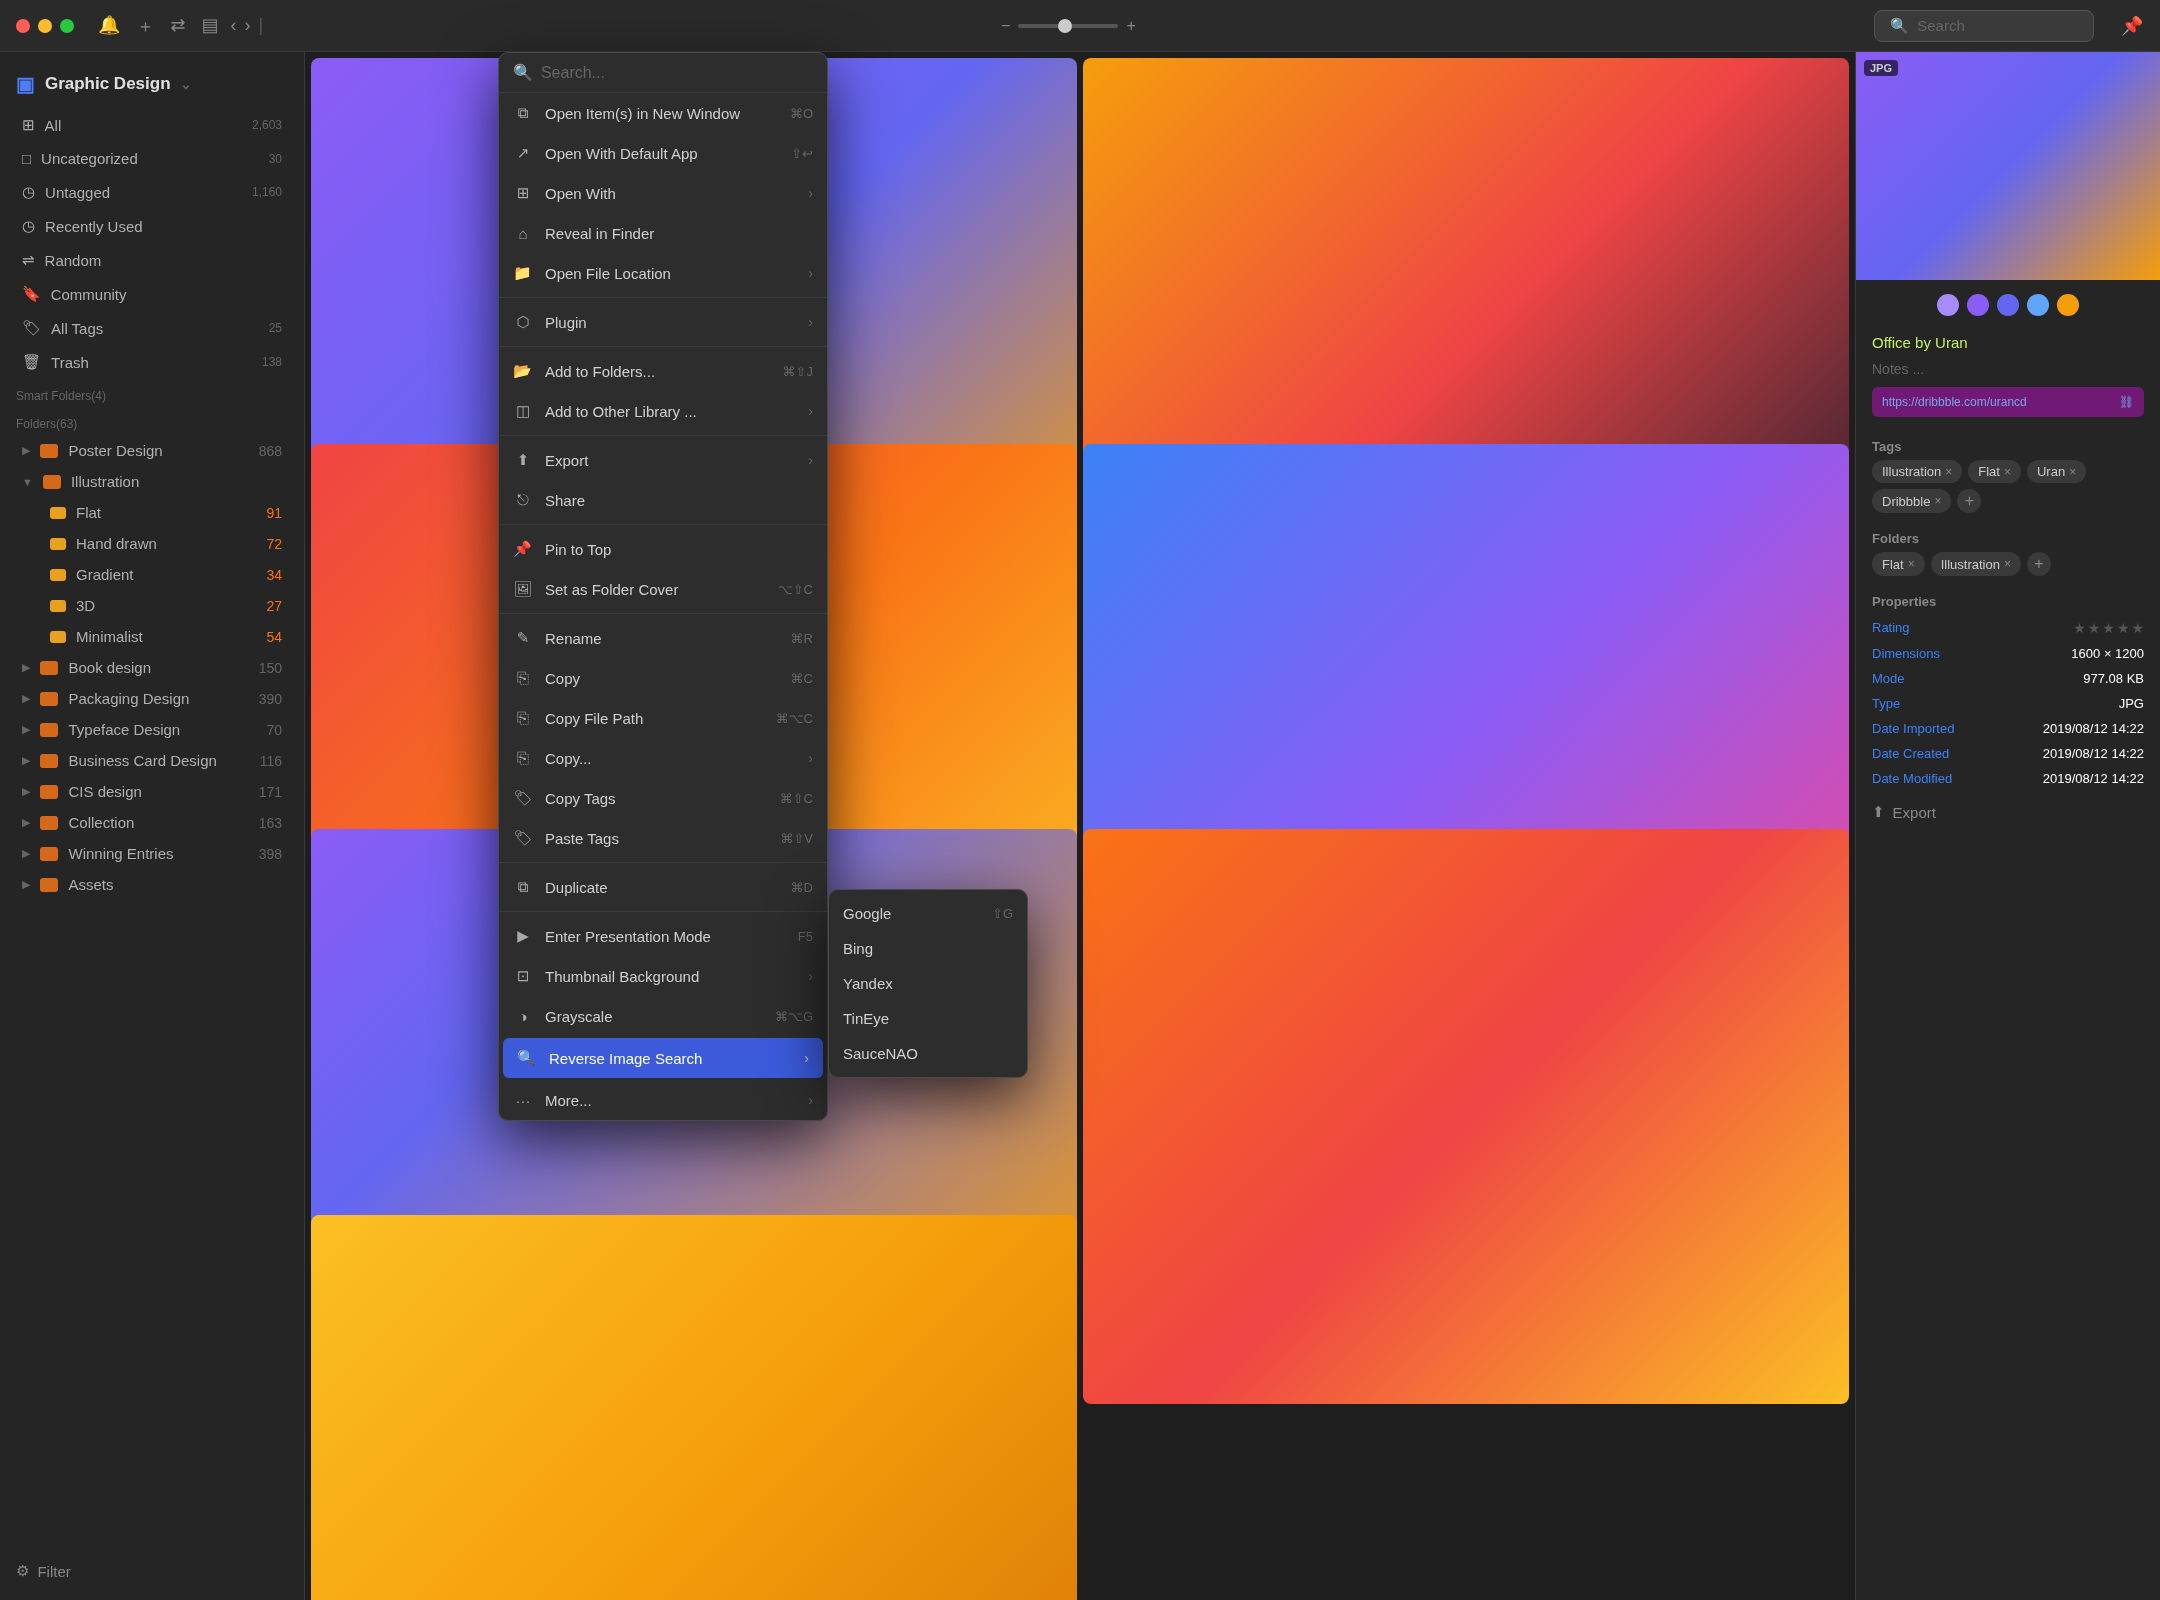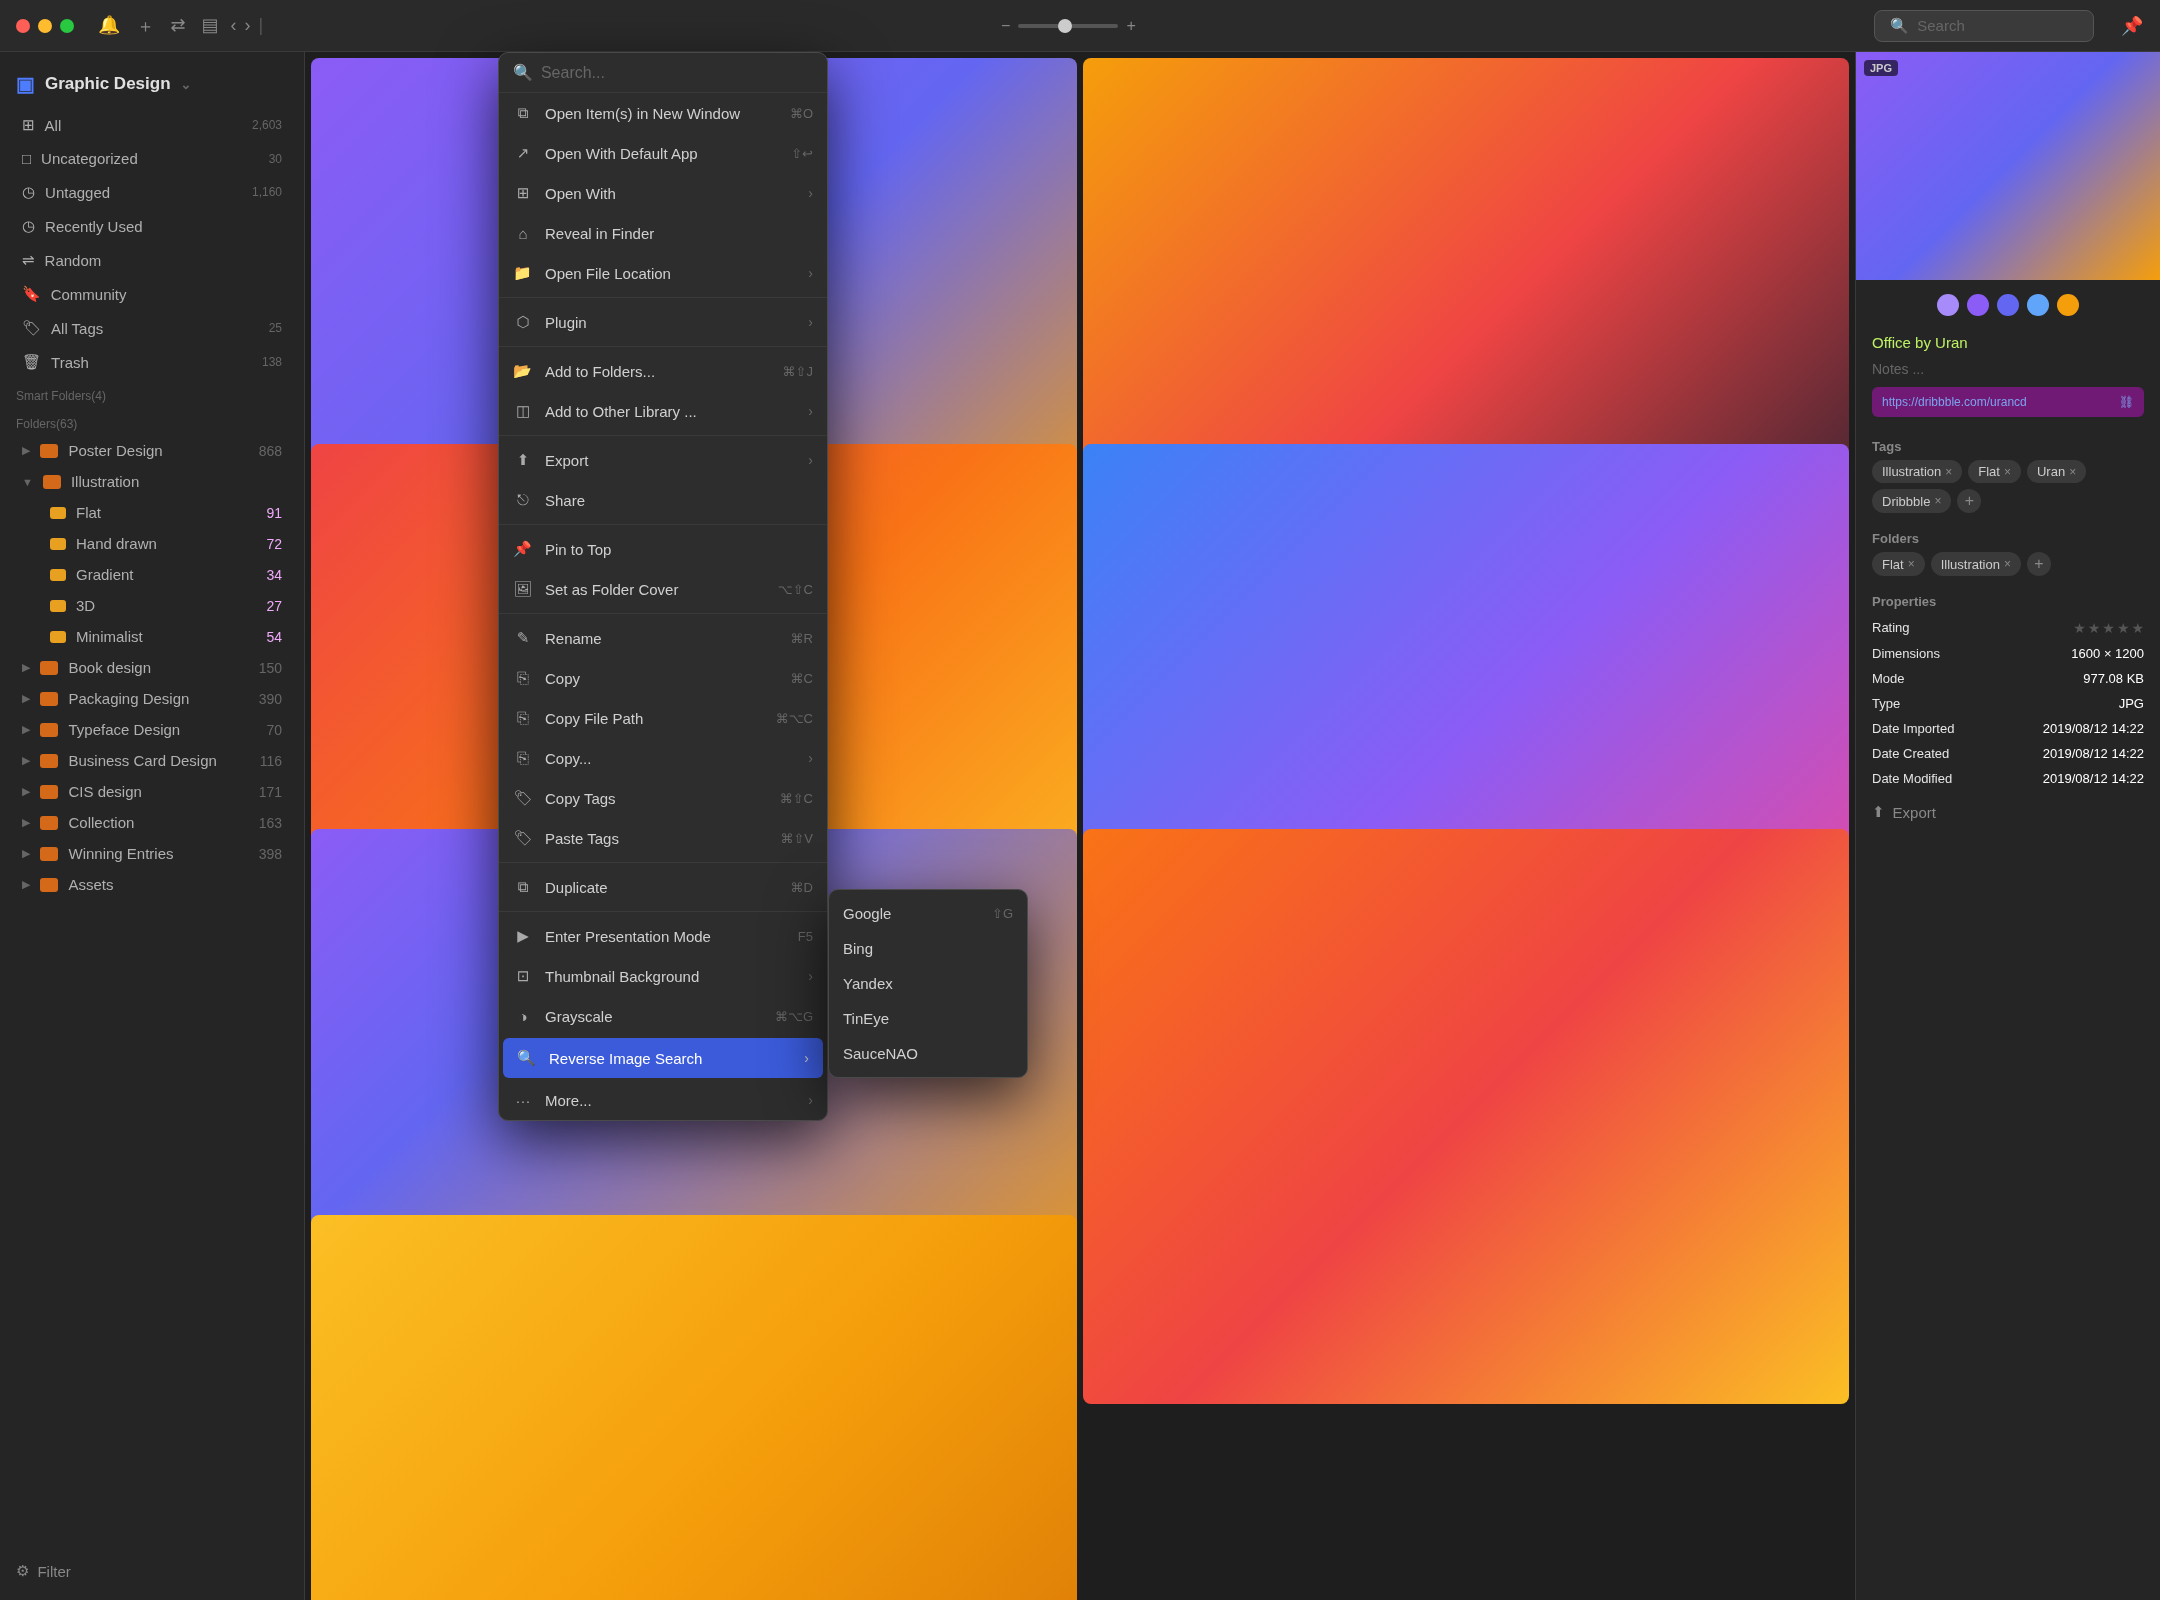--- a/index.html
+++ b/index.html
@@ -122,21 +122,21 @@
       display: flex;
       align-items: center;
       gap: 10px;
       padding: 7px 16px;
       font-size: 15px;
       color: #b0b0b0;
       cursor: pointer;
       margin: 0 6px;
       border-radius: 6px;
     }
-    .subfolder-item .item-count { margin-left: auto; color: #f0abfc; font-size: 14px; }
+    .subfolder-item .item-count { margin-left: auto; color: #f97316; font-size: 14px; }
     .subfolder-icon { width: 16px; height: 12px; border-radius: 3px; display: inline-block; }
     .subfolder-icon.yellow { background: #e8a020; }
     .chevron { color: #666; font-size: 11px; }
     .sidebar-filter {
       display: flex;
       align-items: center;
       gap: 8px;
       padding: 8px 16px;
       font-size: 15px;
       color: #888;
@@ -261,21 +261,21 @@
     .tag-plus { color: #888; font-size: 16px; cursor: pointer; background: #3a3a3a; border-radius: 50%; width: 24px; height: 24px; display: flex; align-items: center; justify-content: center; }
     .detail-props {
       padding: 0 16px;
     }
     .prop-row {
       display: flex;
       justify-content: space-between;
       padding: 5px 0;
       font-size: 13px;
     }
-    .prop-label { color: #e5e5e5; }
+    .prop-label { color: #3b82f6; }
     .prop-value { color: #ffffff; }
     .star-row { display: flex; gap: 2px; }
     .star { color: #555; font-size: 14px; }
     .detail-export {
       display: flex;
       align-items: center;
       gap: 8px;
       padding: 12px 16px;
       font-size: 15px;
       color: #888;

